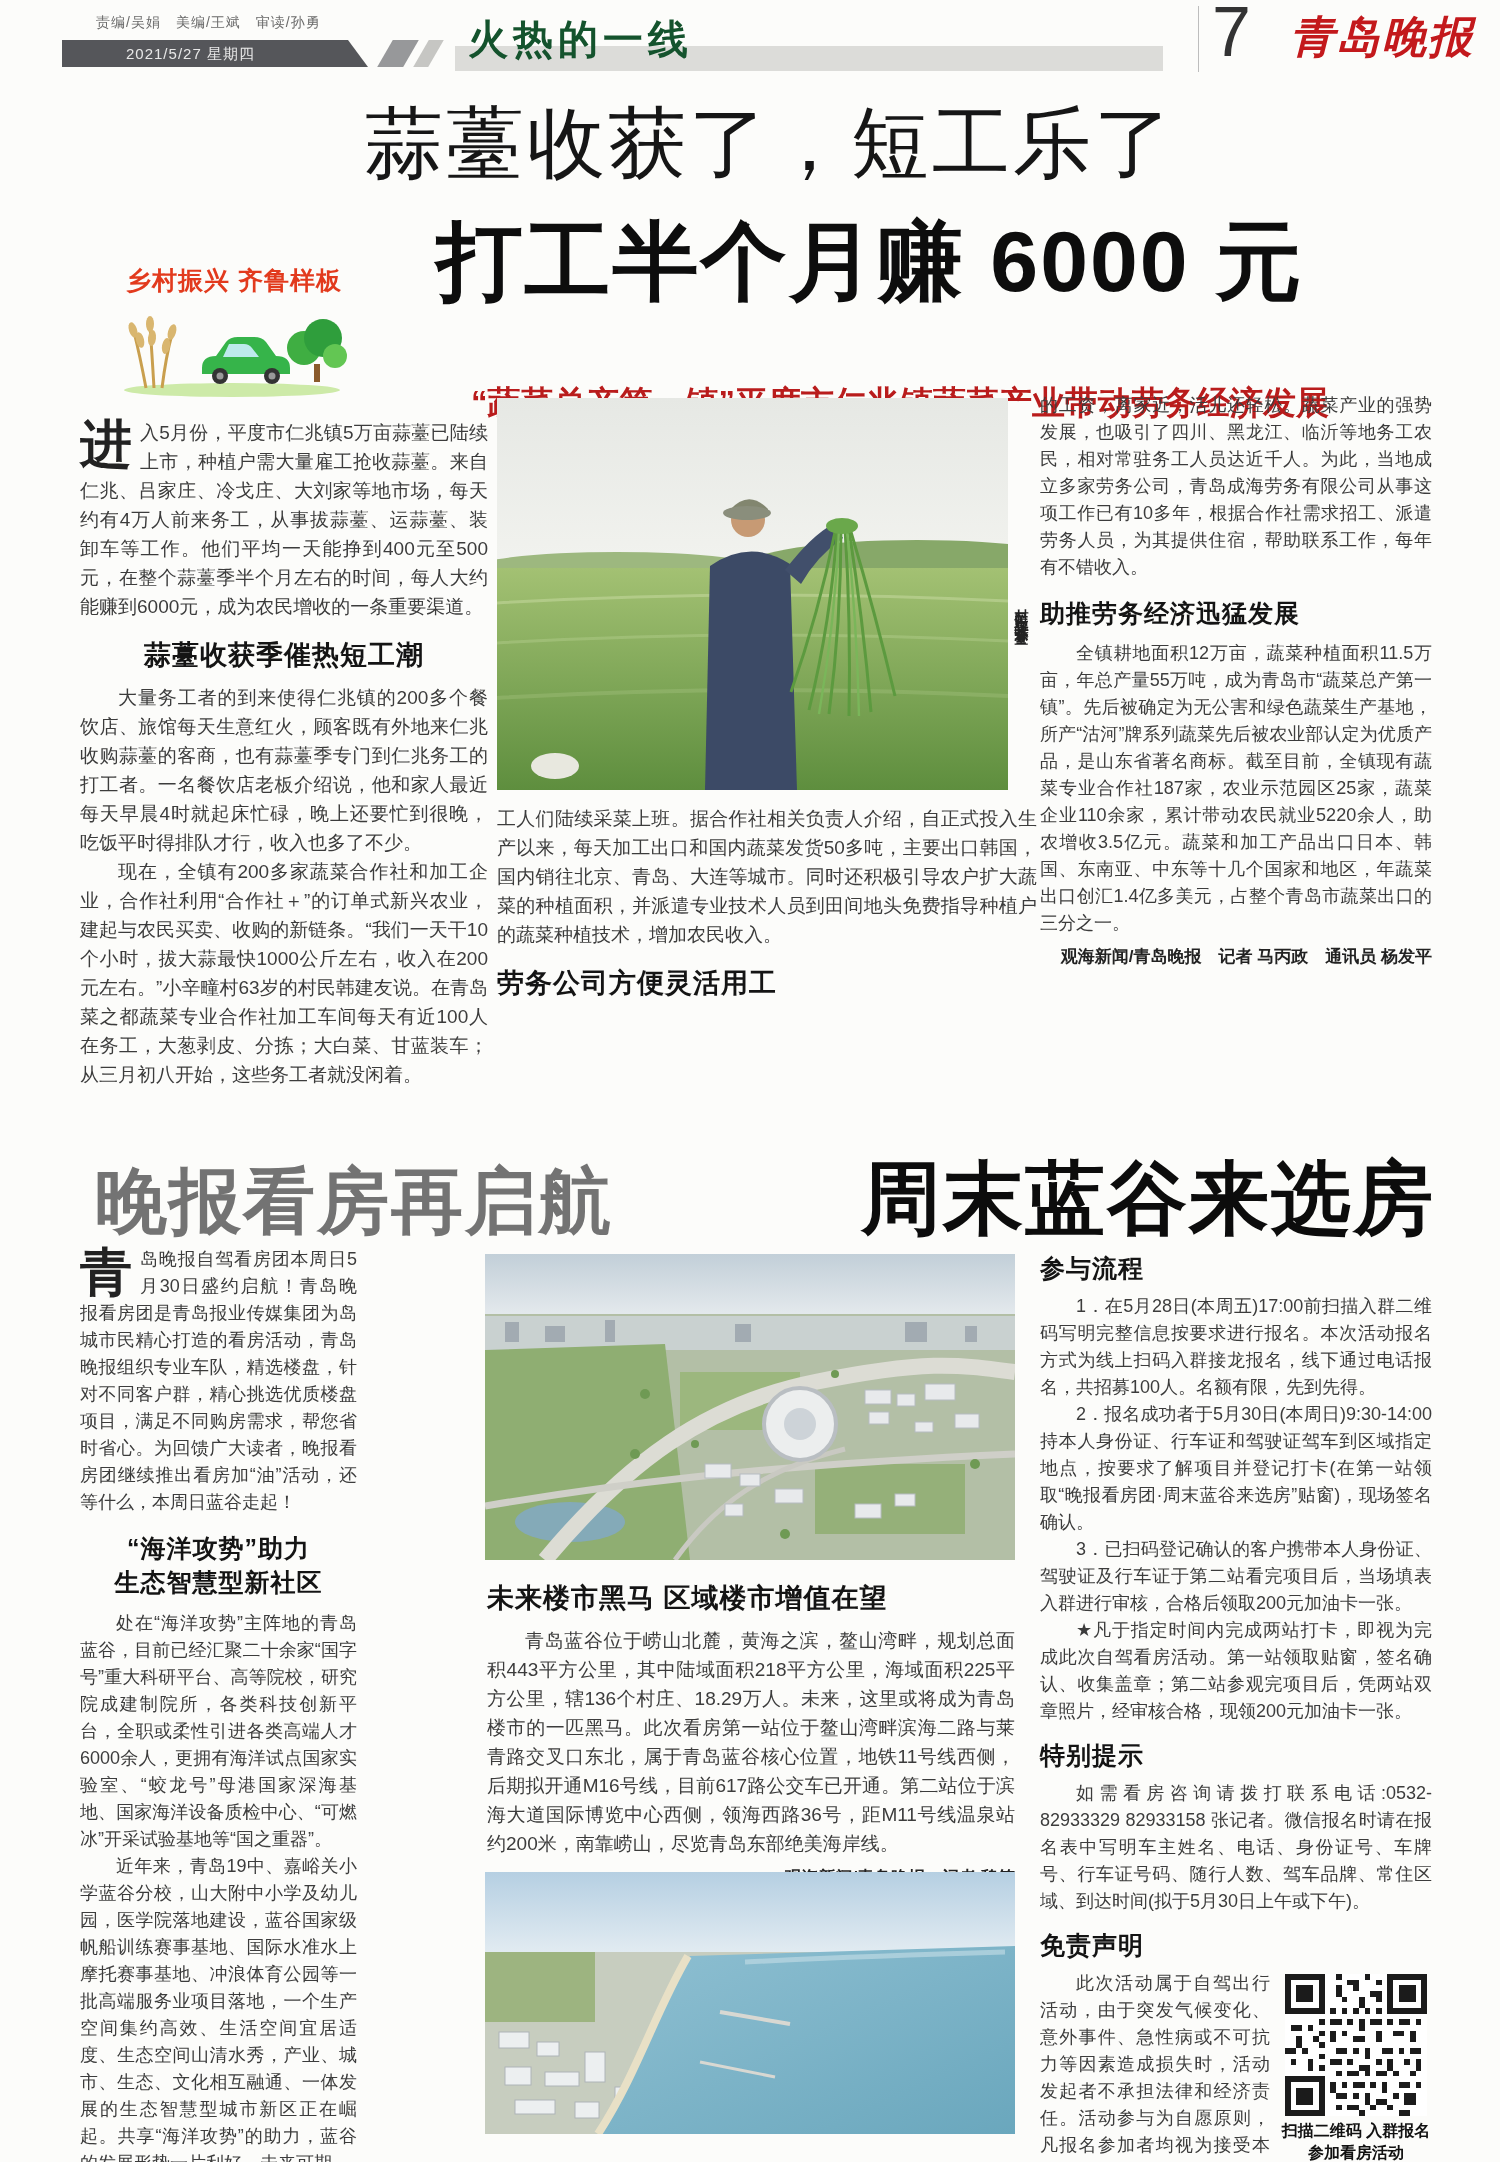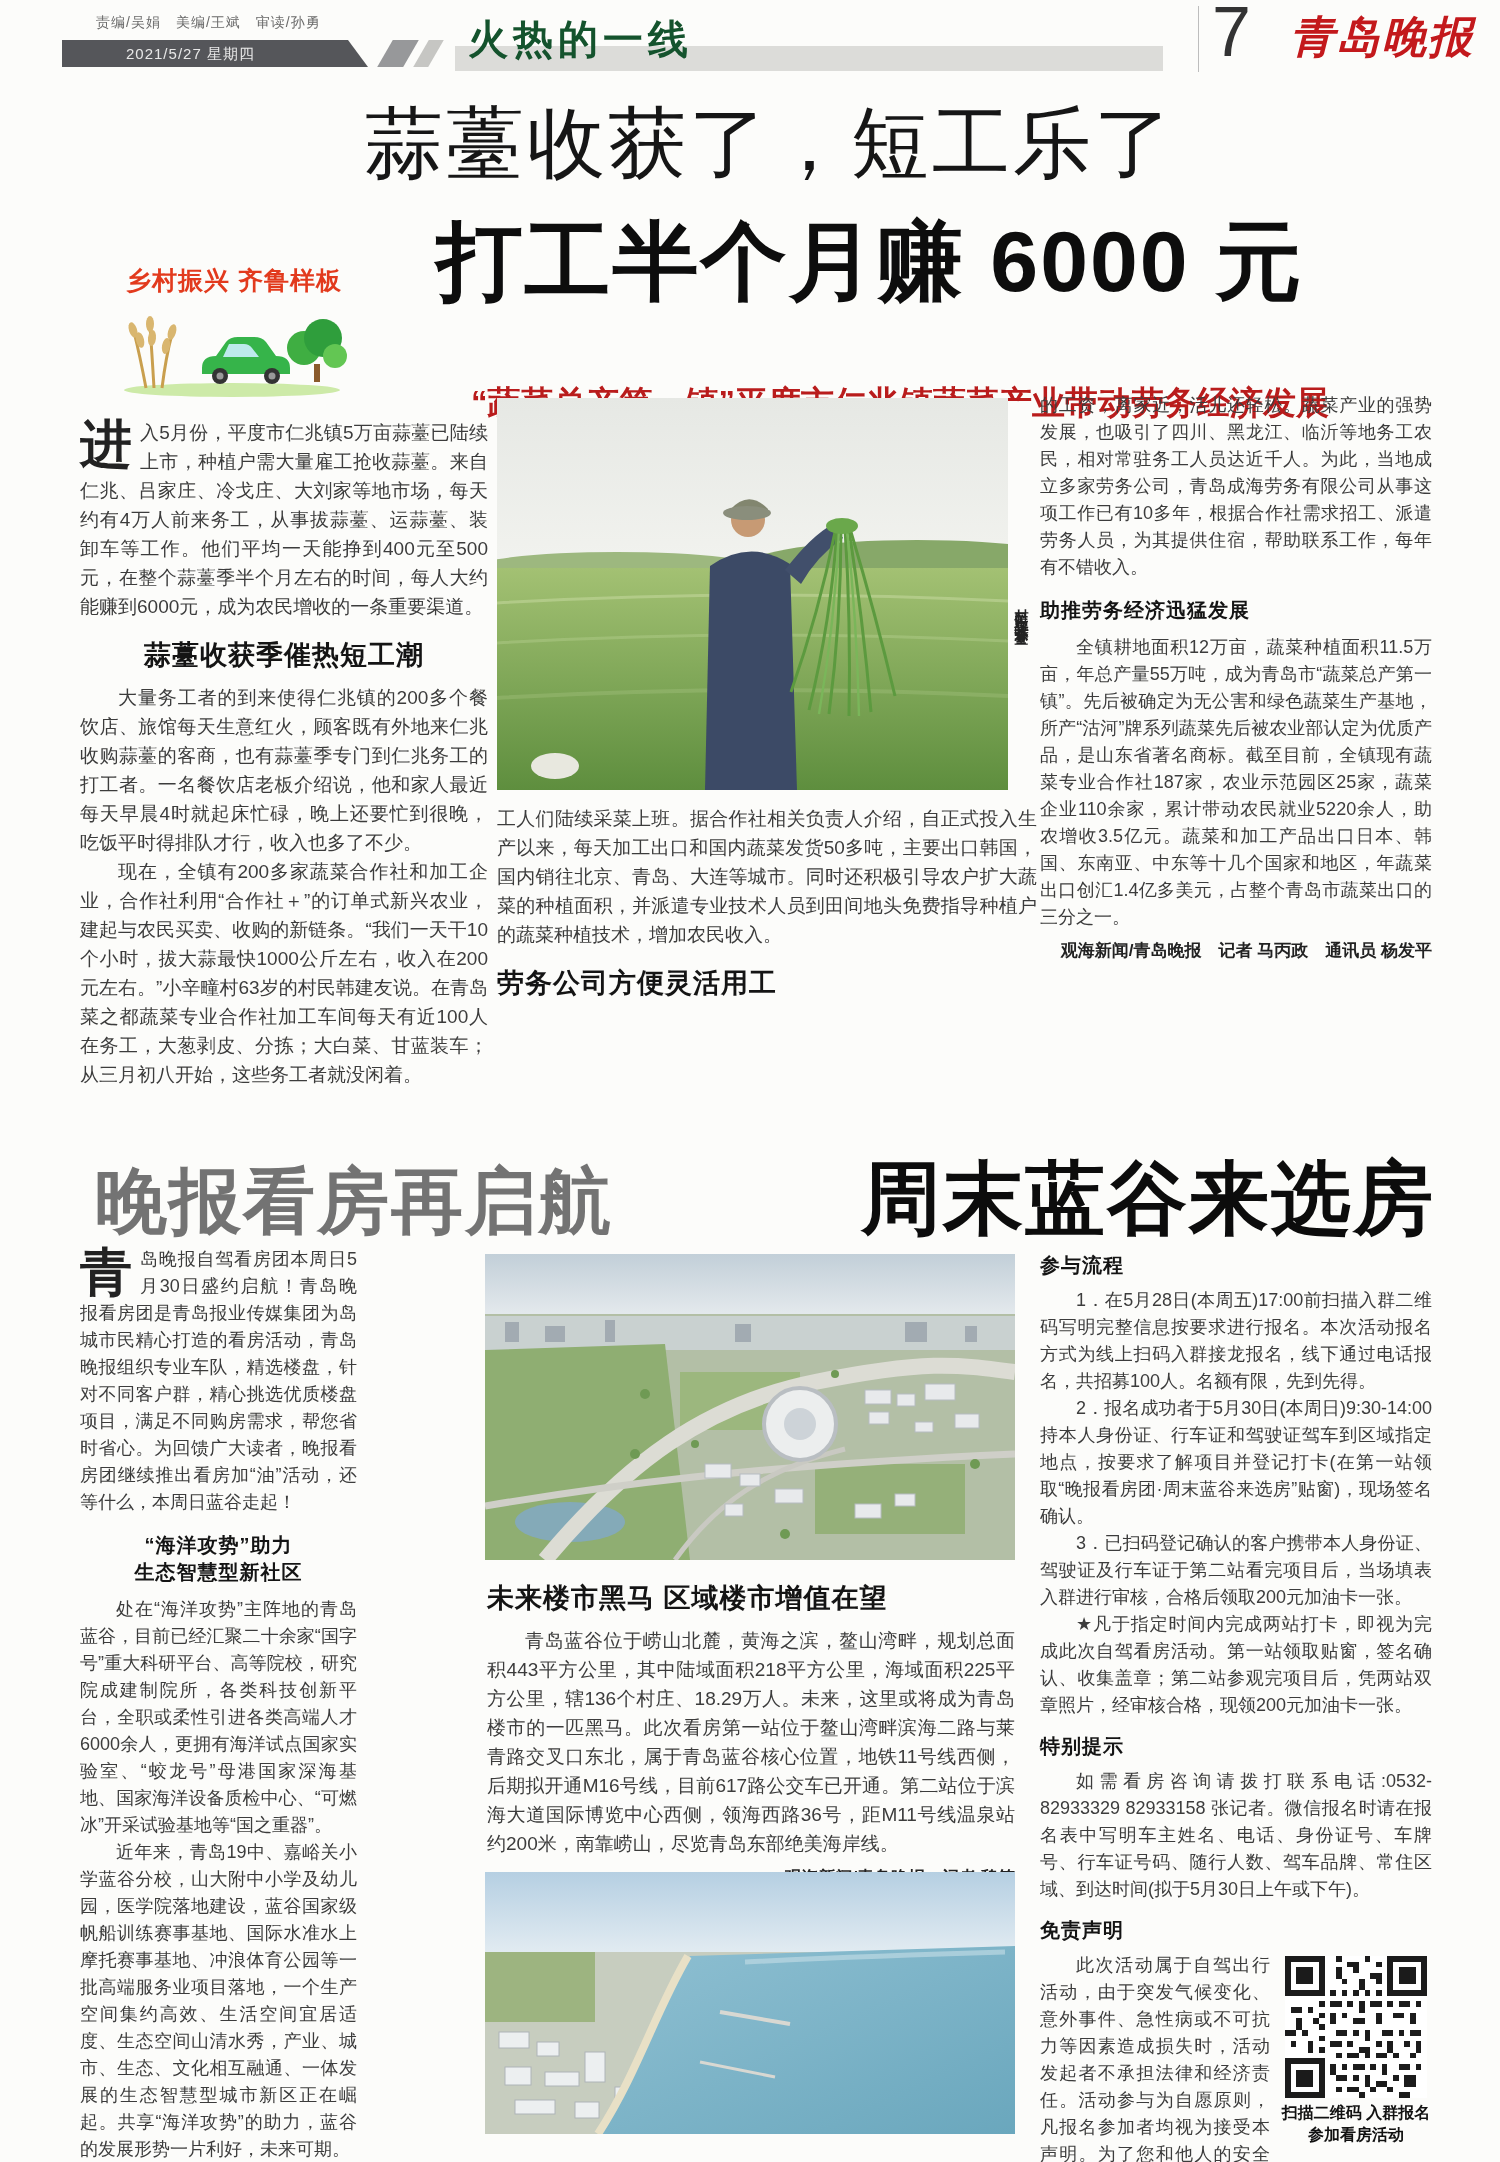--- a/index.html
+++ b/index.html
@@ -31,21 +31,21 @@
   .a1sub{left:370px;top:336px;width:1060px;text-align:center;font-size:33px;font-weight:700;color:#b91c1c;margin-top:45px;}
   .badgetext{left:118px;top:264px;width:232px;text-align:center;font-size:25px;font-weight:800;
              color:#e23a1d;letter-spacing:1px;}
   .badgeart{left:116px;top:296px;width:232px;height:102px;}
 
   
   .col p.body{margin:0;font-size:19px;line-height:29px;text-align:justify;color:#3c3c3c;text-indent:2em;}
   .col p.nod{text-indent:0;}
   .small p.body{font-size:18px;line-height:27px;}
   .colhead{margin:16px 0 10px;font-size:27px;font-weight:800;color:#141414;letter-spacing:1px;}
-  .small .colhead{font-size:20px;}
+  .small .colhead{font-size:25px;}
   .center{text-align:center;}
   .hl{display:block;line-height:1.35;}
   .dropcap{float:left;font-size:52px;line-height:46px;padding:4px 8px 0 0;font-weight:600;
            color:#222;font-family:"Liberation Serif","DejaVu Serif",serif;}
   .credit{margin:8px 0 0;font-size:17px;font-weight:700;color:#222;text-align:right;}
 
   .a1c1{left:80px;top:418px;width:408px;}
   .photo1{left:497px;top:398px;width:511px;height:392px;}
   .vcap{left:1013px;top:598px;height:200px;writing-mode:vertical-rl;font-size:14px;font-weight:700;
         letter-spacing:3px;color:#222;}

